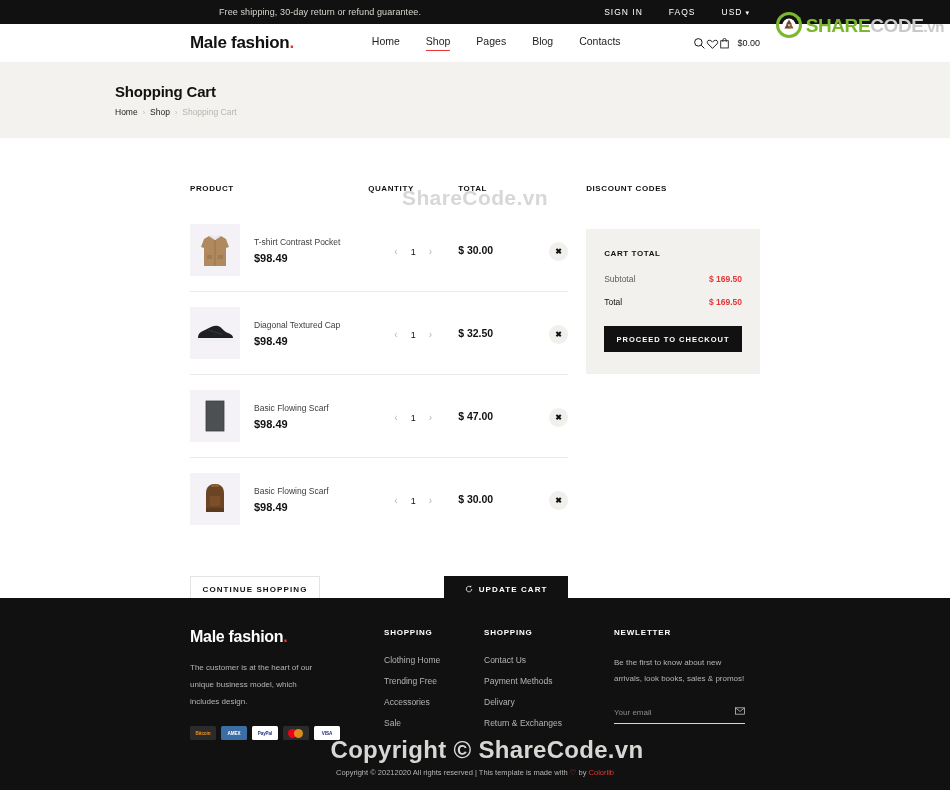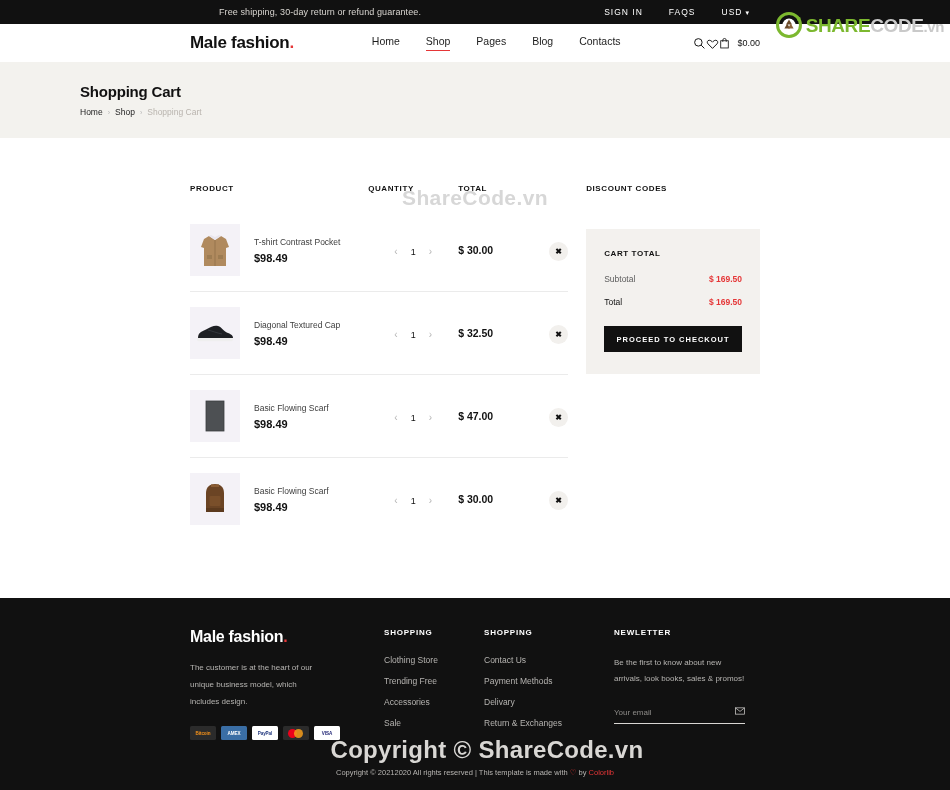--- a/index.html
+++ b/index.html
@@ -65,21 +65,21 @@
     font-size: 9px;
     color: #111;
   }
   .hicon { width: 13px; height: 13px; display: inline-block; cursor: pointer; }
   .cart-group { display: flex; align-items: center; gap: 5px; cursor: pointer; }
 
   
   .breadcrumb-banner {
     background: #f3f2ee;
     height: 76px;
-    padding: 0 80px;
+    padding: 0 115px;
     display: flex;
     flex-direction: column;
     justify-content: center;
   }
   .page-title { font-size: 15px; font-weight: bold; color: #111; letter-spacing: -0.2px; }
   .crumbs { margin-top: 7px; font-size: 8.5px; color: #1c1c1c; display: flex; align-items: center; gap: 5px; }
   .crumbs a { color: #1c1c1c; text-decoration: none; cursor: pointer; }
   .crumbs .sep { color: #b7b7b7; font-size: 7px; }
   .crumbs .current { color: #b9b4ae; }
 
@@ -466,20 +466,32 @@
             </span>
           </td>
           <td class="total-cell">$ 30.00</td>
           <td class="x-cell">
             <button class="x-btn">✖</button>
           </td>
         </tr>
       </tbody>
     </table>
 
+    <div class="btn-row">
+      <button class="btn-continue">CONTINUE SHOPPING</button>
+      <button class="btn-update">
+        <span>
+          <svg width="8" height="8" viewBox="0 0 16 16">
+              <path d="M13.5 8 A5.5 5.5 0 1 1 11.6 3.9" fill="none" stroke="#fff" stroke-width="1.6"></path>
+              <path d="M12.6 1.2 L12.2 4.6 L8.8 4.2 Z" fill="#fff"></path>
+            </svg>
+        </span>
+        <span>UPDATE CART</span>
+      </button>
+    </div>
   </div>
 
   <div class="cart-right">
     <div class="side-title">DISCOUNT CODES</div>
 
     <div class="cart-total-box">
       <div class="ct-title">CART TOTAL</div>
       <div class="ct-line">
         <span class="ct-label">Subtotal</span>
         <span class="ct-val">$ 169.50</span>
@@ -506,21 +518,21 @@
       <span class="pay pay-master">
           <i class="l"></i>
           <i class="r"></i>
         </span>
       <span class="pay pay-visa">VISA</span>
     </div>
   </div>
 
   <div class="f-col f-col-shop1">
     <div class="f-head">SHOPPING</div>
-    <div class="f-link">Clothing Store</div>
+    <div class="f-link">Clothing Home</div>
     <div class="f-link">Trending Free</div>
     <div class="f-link">Accessories</div>
     <div class="f-link">Sale</div>
   </div>
 
   <div class="f-col f-col-shop2">
     <div class="f-head">SHOPPING</div>
     <div class="f-link">Contact Us</div>
     <div class="f-link">Payment Methods</div>
     <div class="f-link">Delivary</div>

